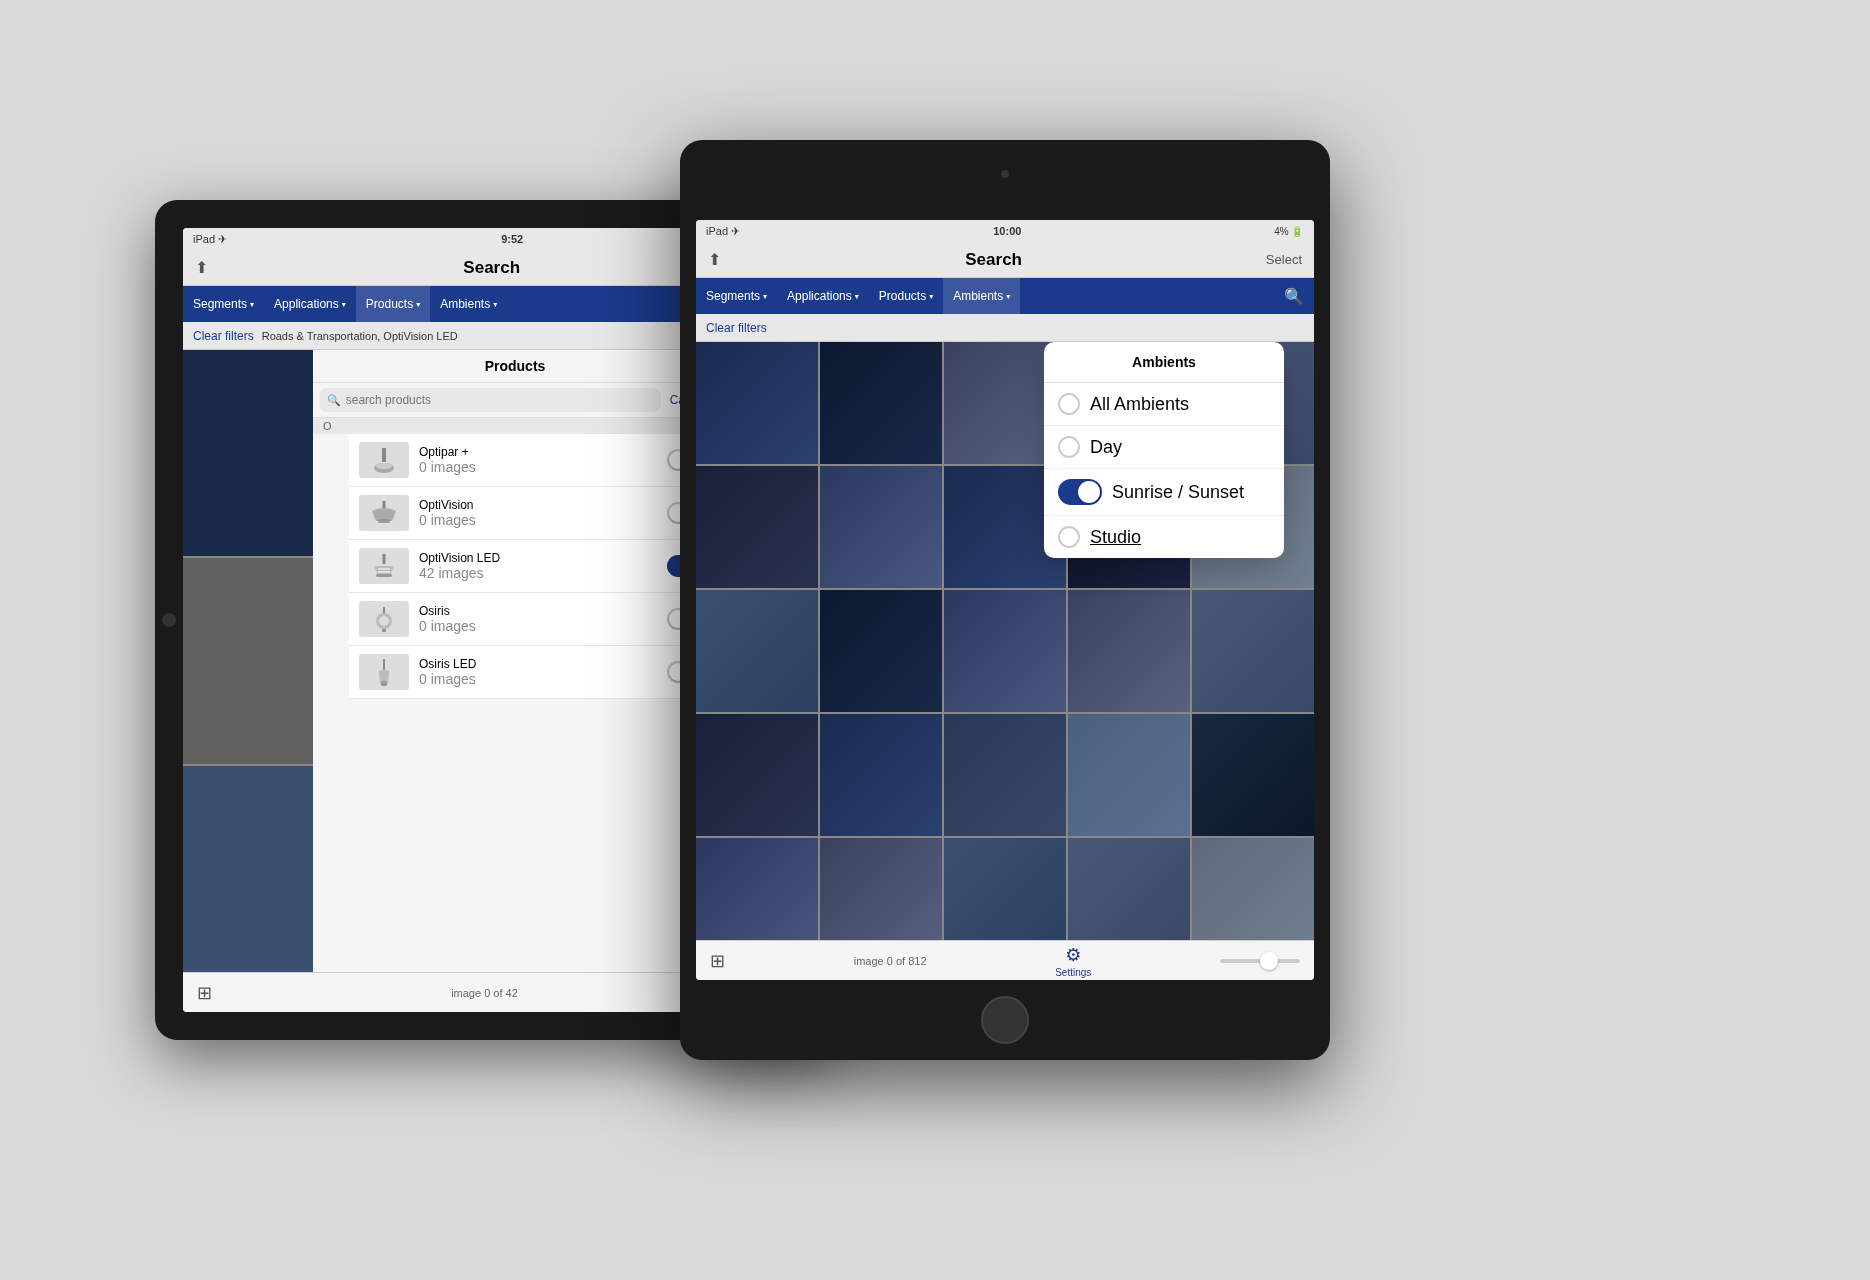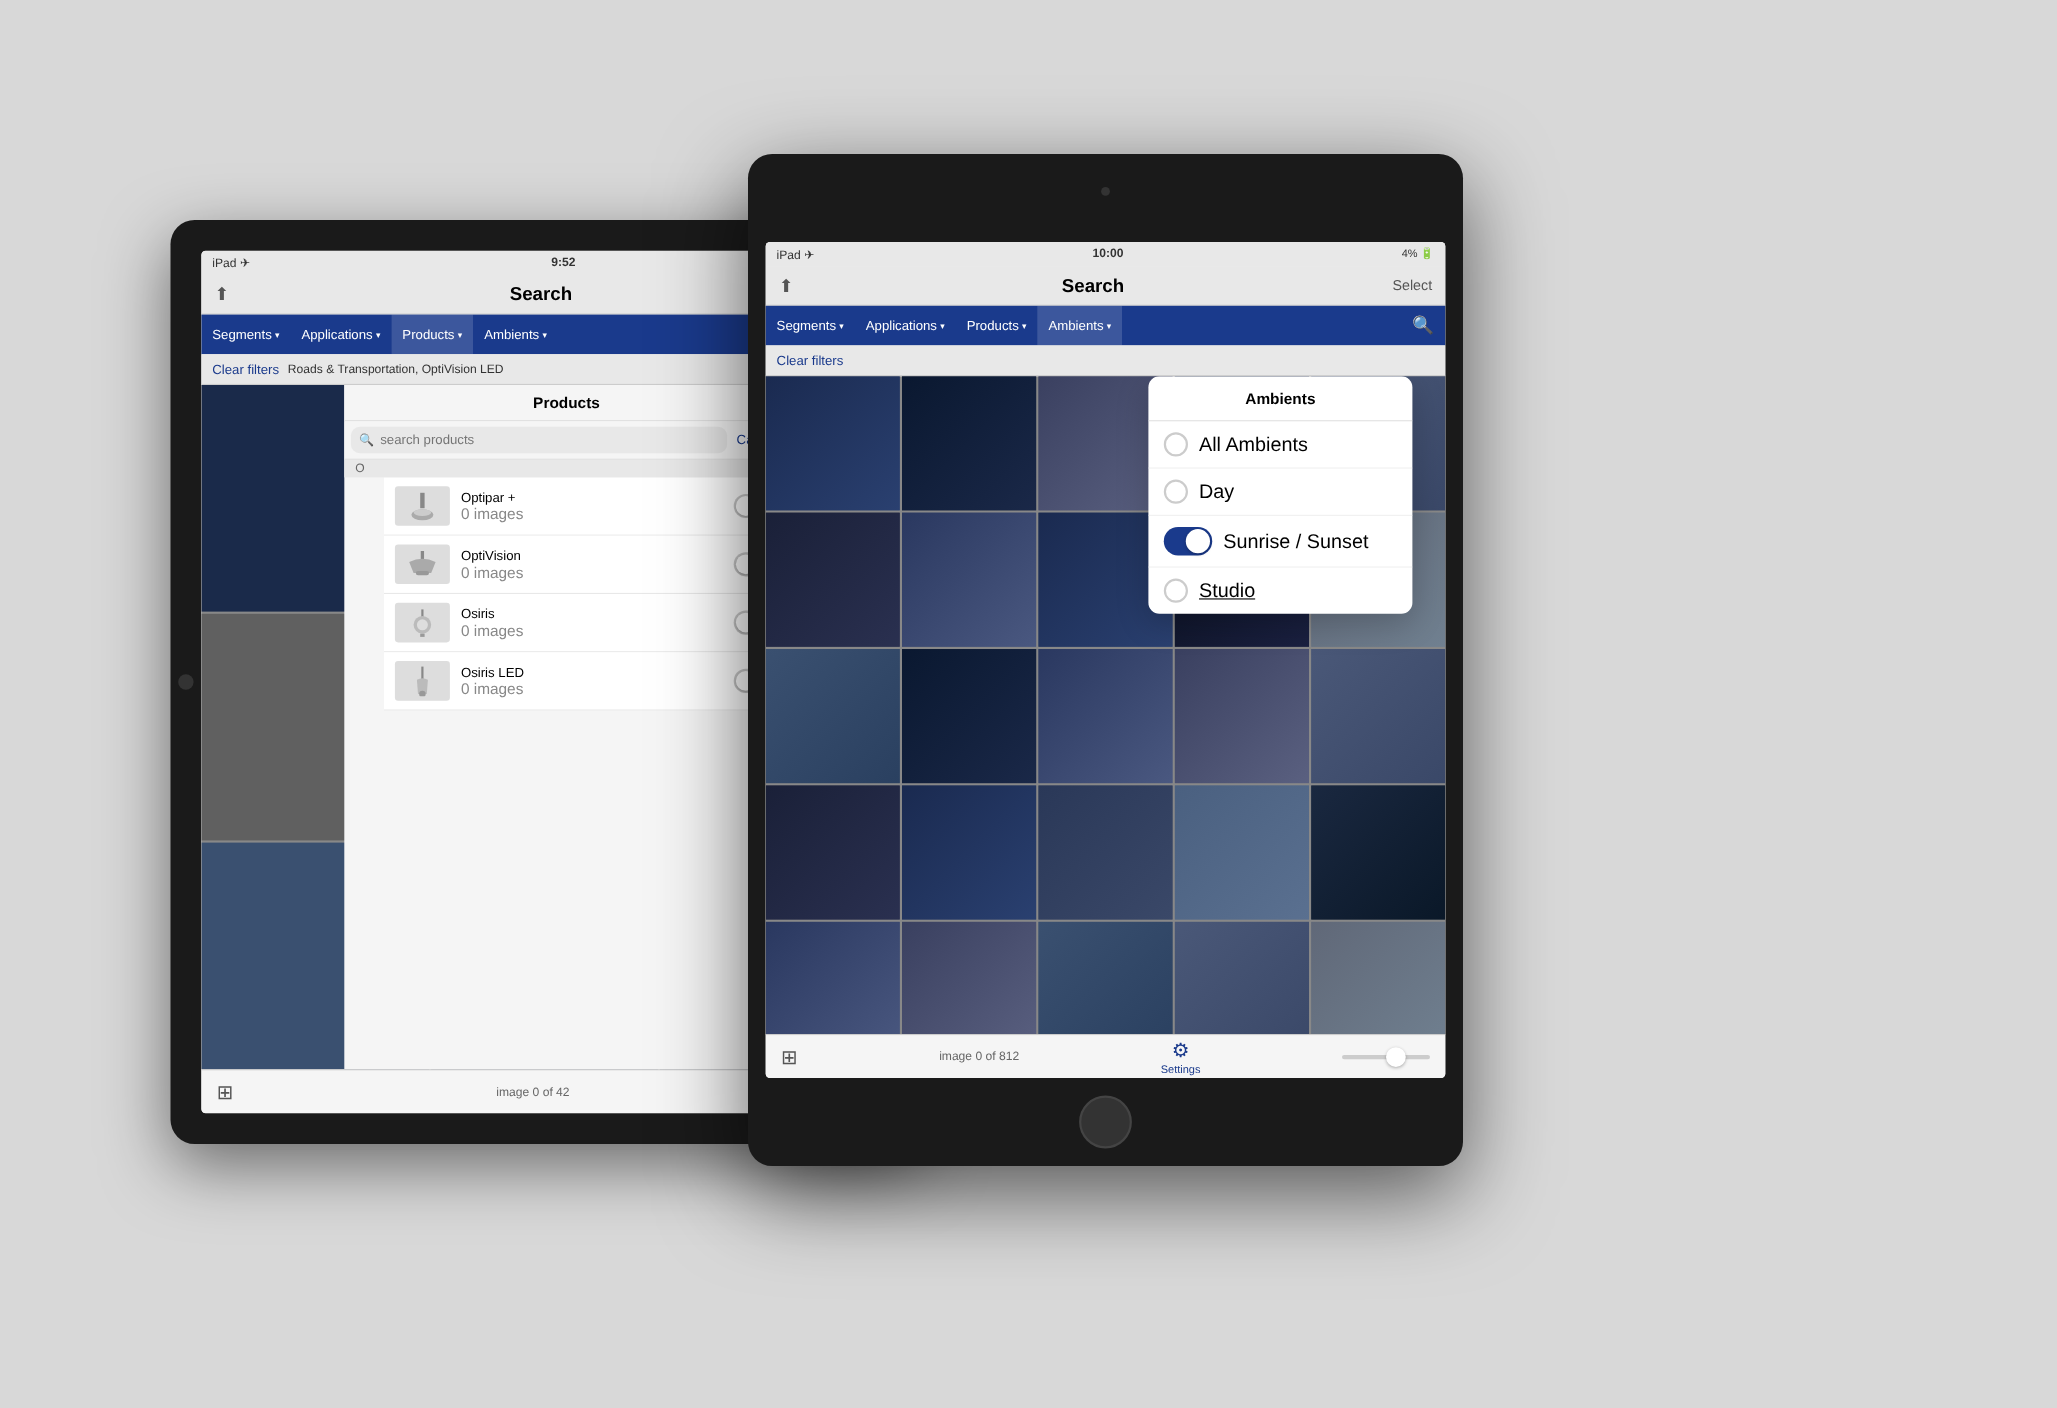--- a/index.html
+++ b/index.html
@@ -491,20 +491,36 @@
                 <rect x="14" y="20" width="12" height="4" rx="2" fill="#999"></rect>
               </svg>
             </div>
             <div class="product-info">
               <div class="product-name">OptiVision</div>
               <div class="product-count">0 images</div>
             </div>
             <div class="product-toggle"></div>
           </div>
 
+          <div class="product-item">
+            <div class="product-thumb">
+              <svg width="40" height="28" viewBox="0 0 40 28">
+                <path d="M20 2 L20 12" stroke="#888" stroke-width="3" fill="none"></path>
+                <path d="M10 14 L30 14 L26 24 L14 24 Z" fill="#bbb"></path>
+                <rect x="12" y="22" width="16" height="3" rx="1.5" fill="#999"></rect>
+                <line x1="14" y1="17" x2="26" y2="17" stroke="#fff" stroke-width="1"></line>
+                <line x1="14" y1="20" x2="26" y2="20" stroke="#fff" stroke-width="1"></line>
+              </svg>
+            </div>
+            <div class="product-info">
+              <div class="product-name">OptiVision LED</div>
+              <div class="product-count">42 images</div>
+            </div>
+            <div class="product-toggle on"></div>
+          </div>
 
           <div class="product-item">
             <div class="product-thumb">
               <svg width="40" height="28" viewBox="0 0 40 28">
                 <rect x="19" y="2" width="2" height="10" fill="#888"></rect>
                 <circle cx="20" cy="16" r="8" fill="#bbb"></circle>
                 <circle cx="20" cy="16" r="5" fill="#ddd"></circle>
                 <rect x="18" y="24" width="4" height="3" fill="#999"></rect>
               </svg>
             </div>

